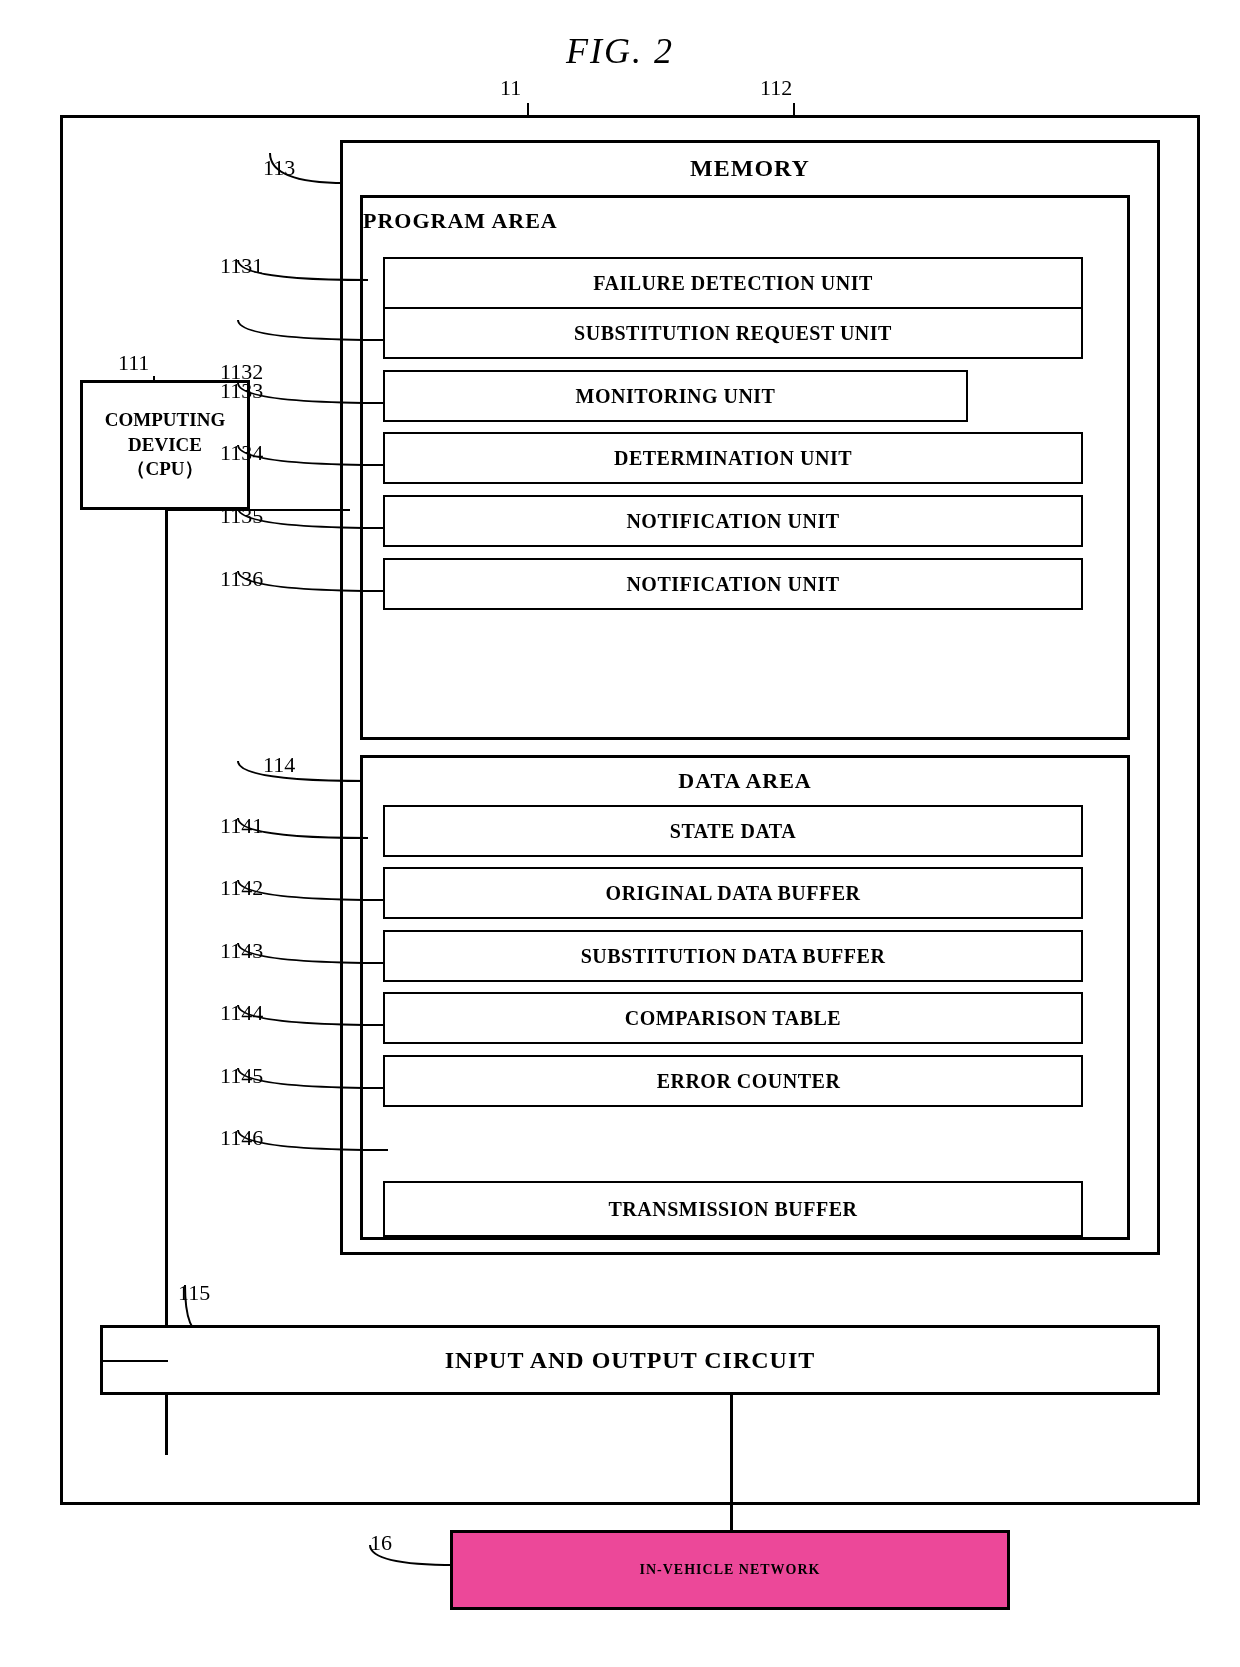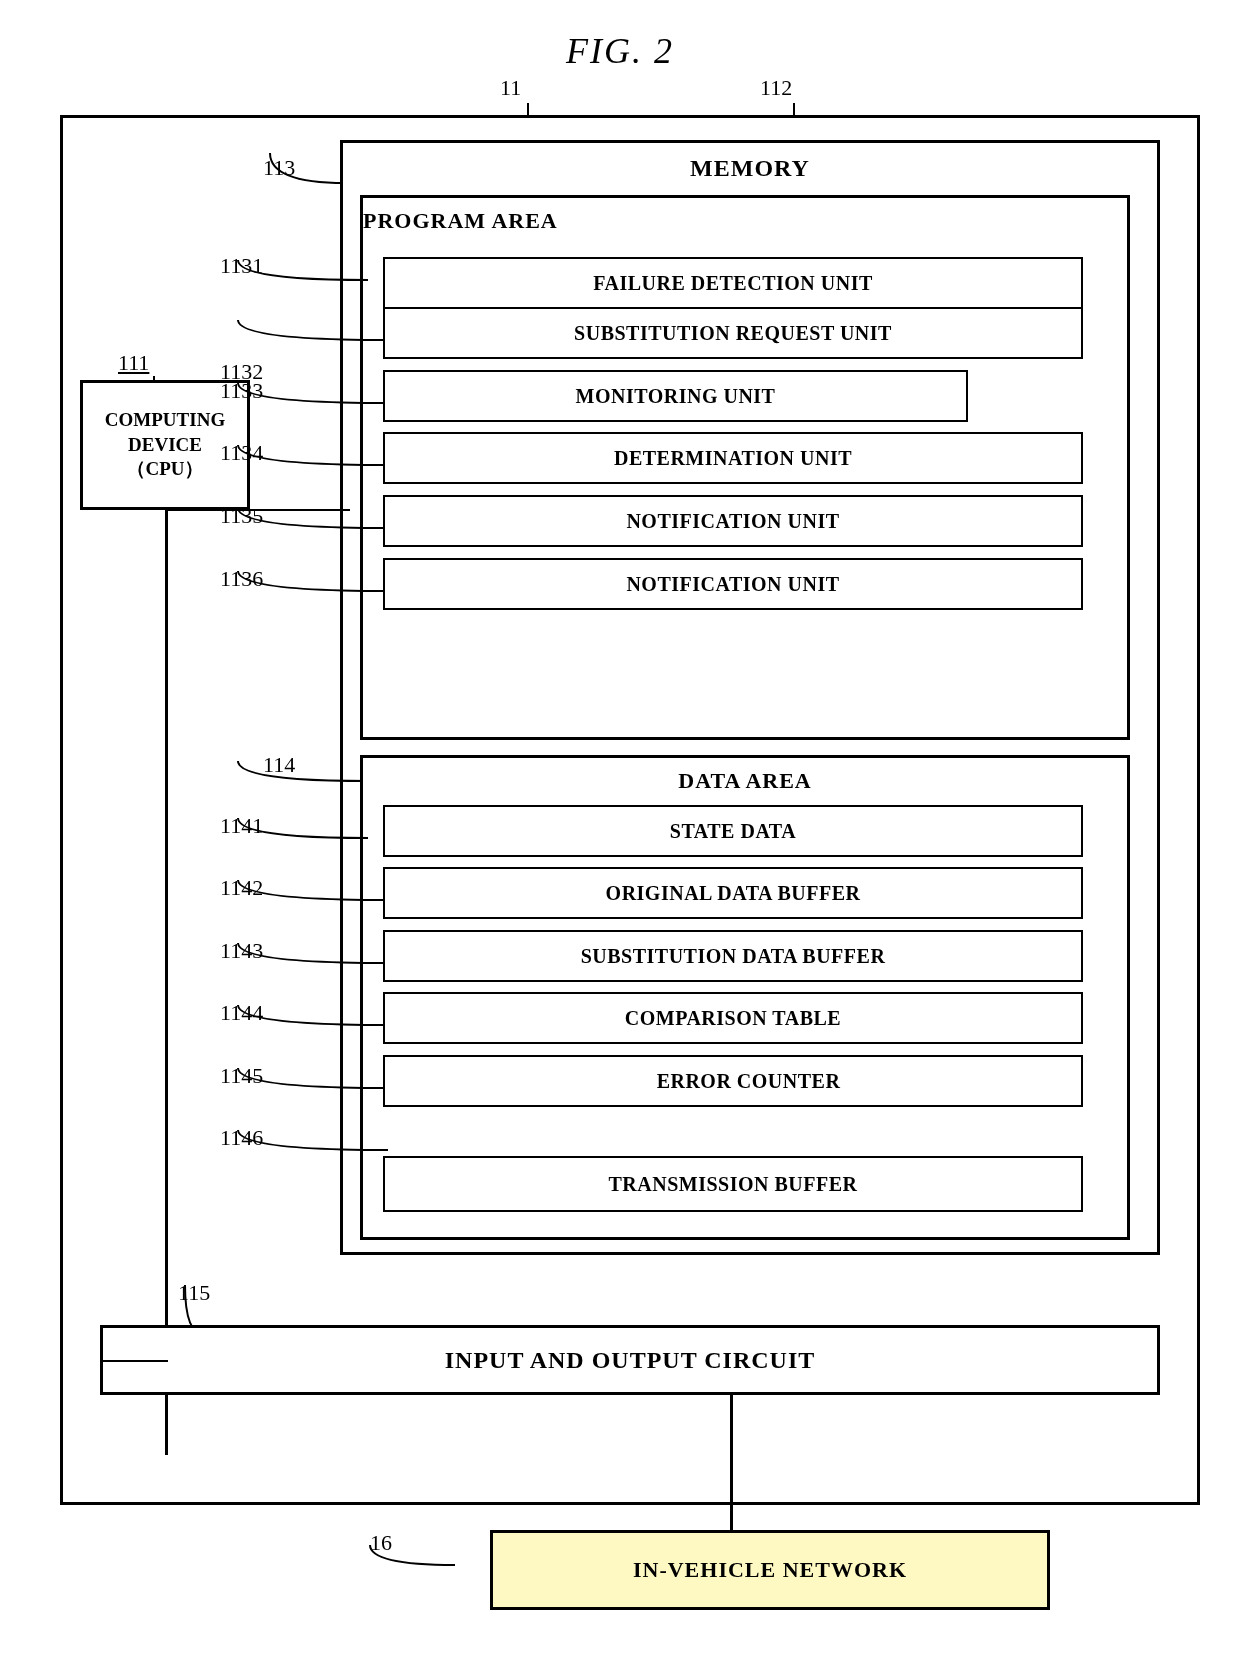--- a/index.html
+++ b/index.html
@@ -71,21 +71,20 @@
       line-height: 1.3;
       background: #fff;
     }
 
     
     .label-111 {
       position: absolute;
       top: 350px;
       left: 118px;
       font-size: 24px;
-      text-decoration: underline;
     }
     .line-111 {
       position: absolute;
       top: 376px;
       left: 153px;
       width: 1px;
       height: 12px;
       background: #000;
     }
 
@@ -202,28 +201,27 @@
     }
 
     
     .network-box {
       position: absolute;
       top: 1530px;
       left: 450px;
       width: 560px;
       height: 80px;
       border: 3px solid #000;
-      background: #fef9c3;
+      background: #ec4899;
       display: flex;
       align-items: center;
       justify-content: center;
-      font-size: 22px;
+      font-size: 14px;
       font-weight: bold;
       letter-spacing: 1px;
-      margin-left: 40px;
     }
 
     
     .label-115 {
       position: absolute;
       top: 1280px;
       left: 178px;
       font-size: 24px;
     }
 
@@ -366,21 +364,21 @@
   <div class="num-label" style="top:1063px; left:220px;">1145</div>
   <svg style="position:absolute; top:1063px; left:228px; width:165px; height:30px;">
     <path d="M 10 5 Q 10 25 160 25" stroke="#000" stroke-width="2" fill="none"></path>
   </svg>
   <div class="sub-item" style="top:1055px; left:383px; width:700px; height:52px;padding-left:31px;">ERROR COUNTER</div>
 
   <div class="num-label" style="top:1125px; left:220px;">1146</div>
   <svg style="position:absolute; top:1125px; left:228px; width:165px; height:30px;">
     <path d="M 10 5 Q 10 25 160 25" stroke="#000" stroke-width="2" fill="none"></path>
   </svg>
-  <div class="sub-item" style="top:1156px; left:383px; width:700px; height:56px;">TRANSMISSION BUFFER</div>
+  <div class="sub-item" style="top:1181px; left:383px; width:700px; height:56px;">TRANSMISSION BUFFER</div>
 
   <div class="label-115 num-label">115</div>
   <svg style="position:absolute; top:1280px; left:155px; width:55px; height:60px;">
     <path d="M 30 5 Q 30 55 50 55" stroke="#000" stroke-width="2" fill="none"></path>
   </svg>
 
   <div class="io-box">
     <span>INPUT AND OUTPUT CIRCUIT</span>
   </div>
 

